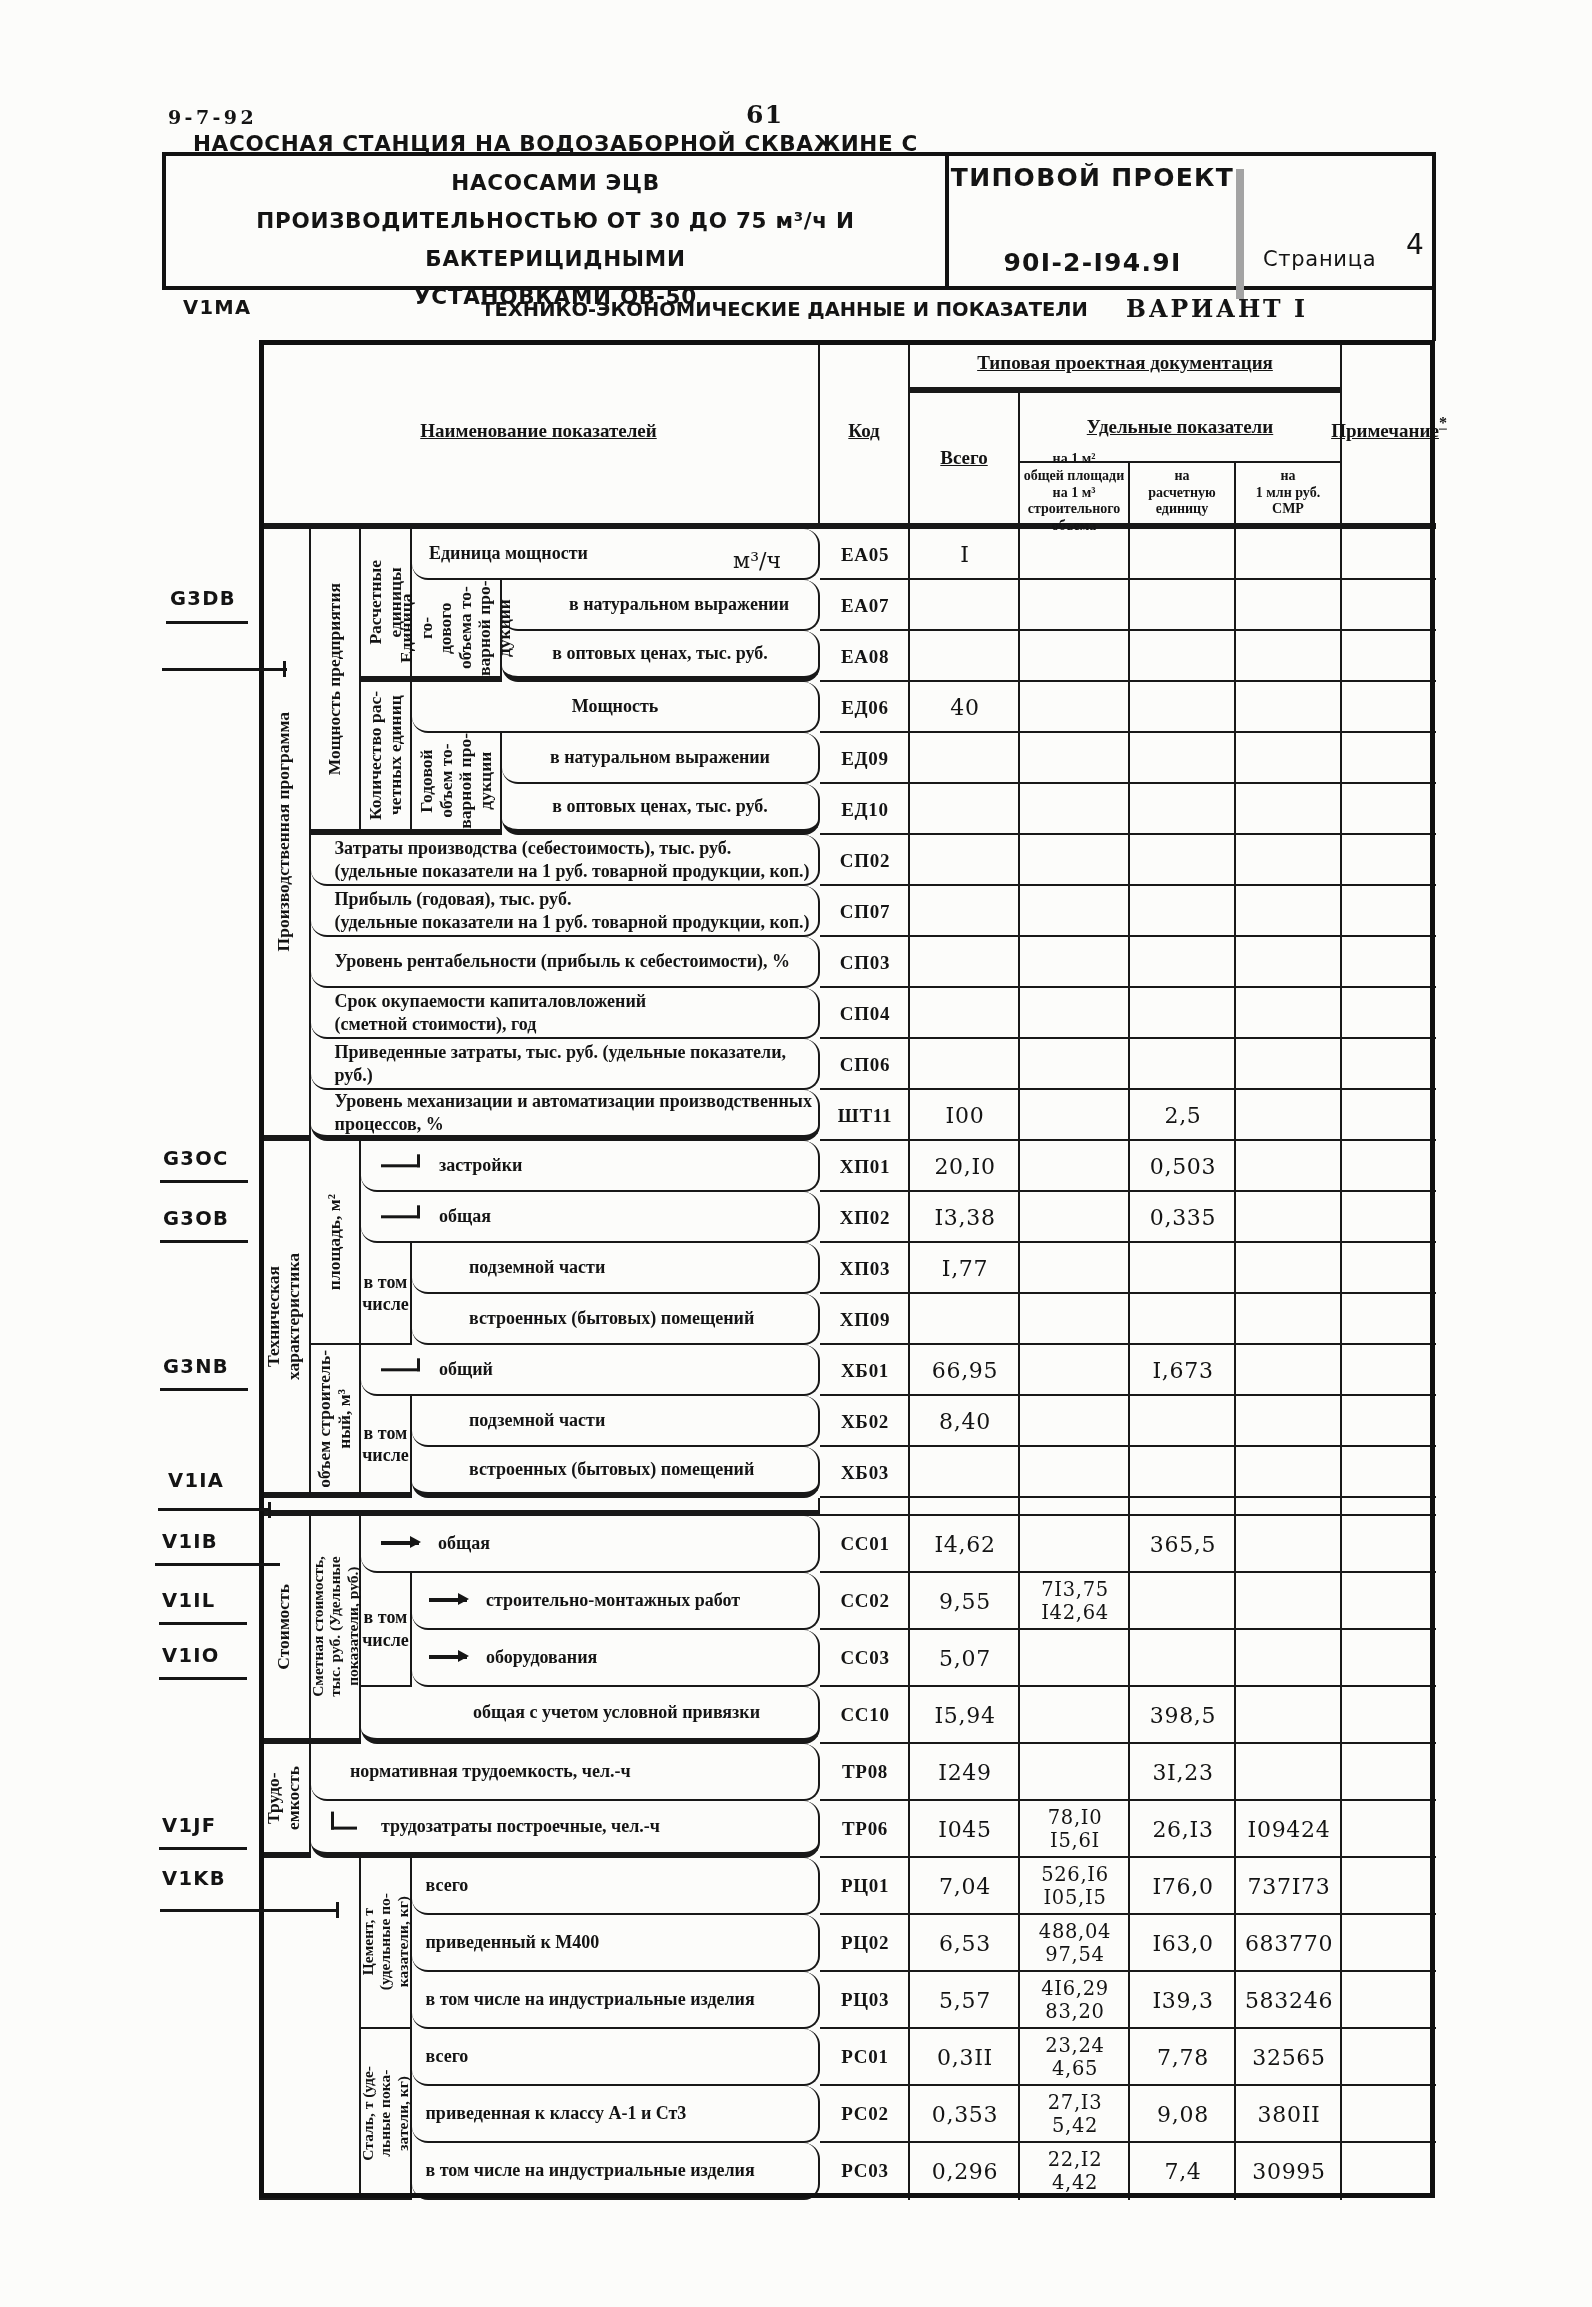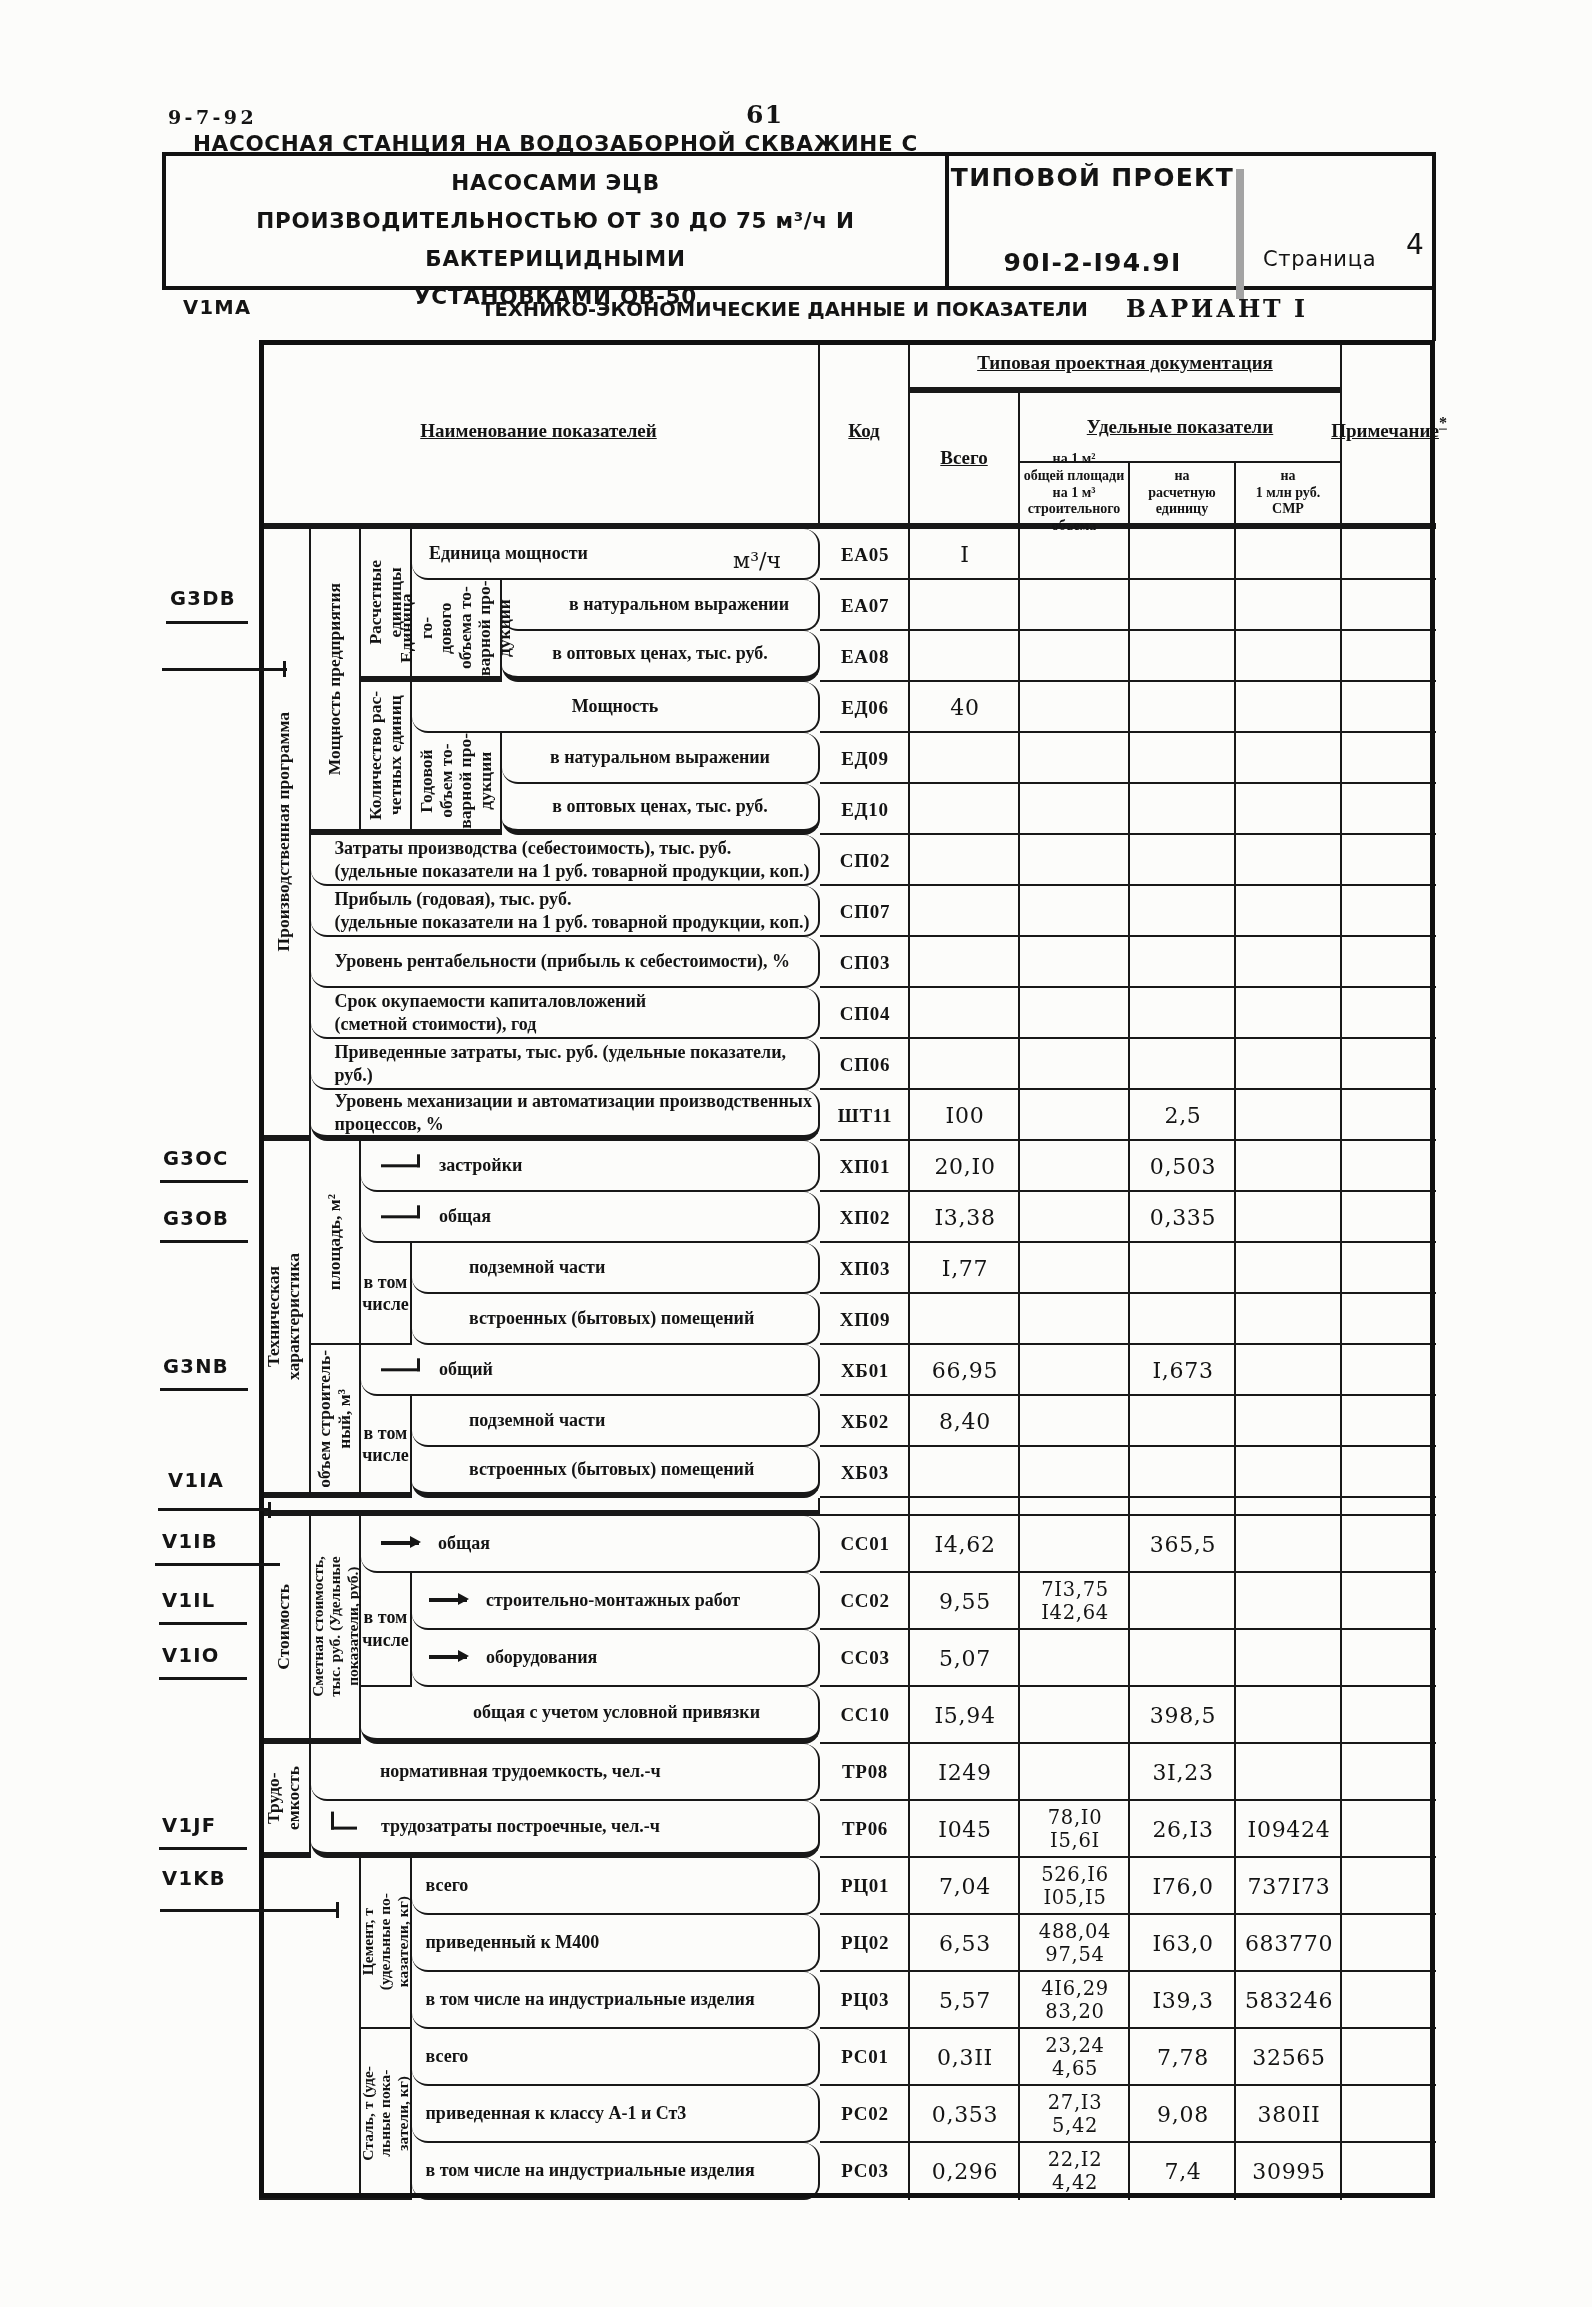--- a/index.html
+++ b/index.html
@@ -46,21 +46,21 @@
   .lbl{font:700 18px/1.25 "Liberation Serif",serif;border-radius:16px;}
   .lblh{font:700 19px/1.3 "Liberation Serif",serif;text-decoration:underline;}
   .sm{font:700 14px/1.2 "Liberation Serif",serif;}
   .code{font:700 19px "Liberation Serif",serif;letter-spacing:0.7px;}
   .val{font:400 22px "DejaVu Serif",serif;letter-spacing:0.7px;}
   .val2{font:400 19.5px/1.2 "DejaVu Serif",serif;letter-spacing:0.7px;}
   .vt{display:inline-block;writing-mode:vertical-rl;transform:rotate(180deg);
       font:700 17.5px/1.12 "Liberation Serif",serif;}
   .vt-sm{font-size:15.5px;}
   .pl20{padding-left:13.5px;}.pl25{padding-left:17px;}.pl30{padding-left:20px;}.pl35{padding-left:23.6px;}
-  .pl85{padding-left:57px;}.pl100{padding-left:67px;}.pl110{padding-left:69px;}.pl185{padding-left:112px;}
+  .pl85{padding-left:57px;}.pl100{padding-left:67px;}.pl110{padding-left:39px;}.pl185{padding-left:112px;}
   .sup{font:700 16px "Liberation Serif",serif;transform:translateY(-9.4px);}
 
   
   .dash{display:inline-block;flex:none;width:36px;height:10px;margin-right:19px;
         border-bottom:3.4px solid #161616;border-right:3.4px solid #161616;transform:translateY(-4.7px);}
   .arr{display:inline-block;flex:none;position:relative;width:38px;height:3.4px;background:#161616;margin-right:19px;}
   .arr::after{content:"";position:absolute;right:-2px;top:-5.4px;border-left:11.4px solid #161616;
               border-top:6.7px solid transparent;border-bottom:6.7px solid transparent;}
   .branch{display:inline-block;flex:none;width:23px;height:15px;margin-right:24px;
           border-left:3.4px solid #161616;border-bottom:3.4px solid #161616;transform:translateY(-5.4px);}

